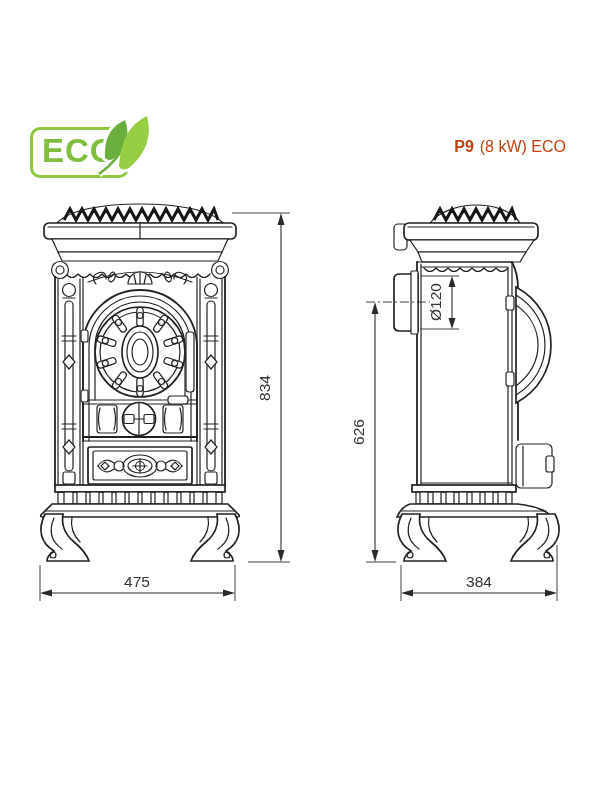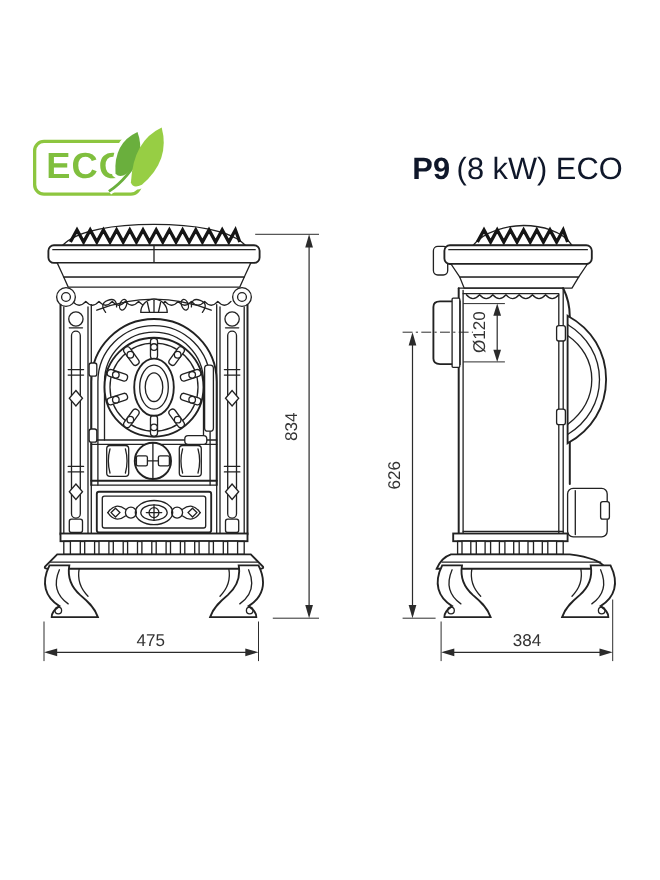--- a/index.html
+++ b/index.html
@@ -4,21 +4,21 @@
 <style>
   html,body{margin:0;padding:0;background:#fff;}
   .page{position:relative;width:600px;height:800px;background:#fff;overflow:hidden;
         font-family:"Liberation Sans", sans-serif;}
   
   .eco-badge{position:absolute;left:30px;top:127px;width:93px;height:45px;
              border:3px solid #8dc63f;border-radius:10px;}
   .eco-badge .eco-text{position:absolute;left:9px;top:4px;font-size:33px;font-weight:700;
              color:#80bf3e;letter-spacing:1px;line-height:1;}
   .eco-leaves{position:absolute;left:62px;top:-18px;width:62px;height:66px;}
-  .product-title{position:absolute;right:34px;top:138px;font-size:28px;color:#0f172a;
+  .product-title{position:absolute;right:34px;top:138px;font-size:16px;color:#c2410c;
              white-space:nowrap;}
   .product-title .model{font-weight:700;margin-right:6px;}
   
   .drawing{position:absolute;left:0;top:0;}
   .ln{stroke:#222;fill:none;stroke-width:1.2;stroke-linecap:round;stroke-linejoin:round;}
   .ln2{stroke:#222;fill:none;stroke-width:1.8;stroke-linecap:round;stroke-linejoin:round;}
   .wh{fill:#fff;stroke:#222;stroke-width:1.2;}
   .wh2{fill:#fff;stroke:#222;stroke-width:1.7;}
   .zig{stroke:#151515;stroke-width:3;fill:none;stroke-linejoin:miter;}
   .dim{stroke:#2b2b2b;stroke-width:1.1;fill:none;}

